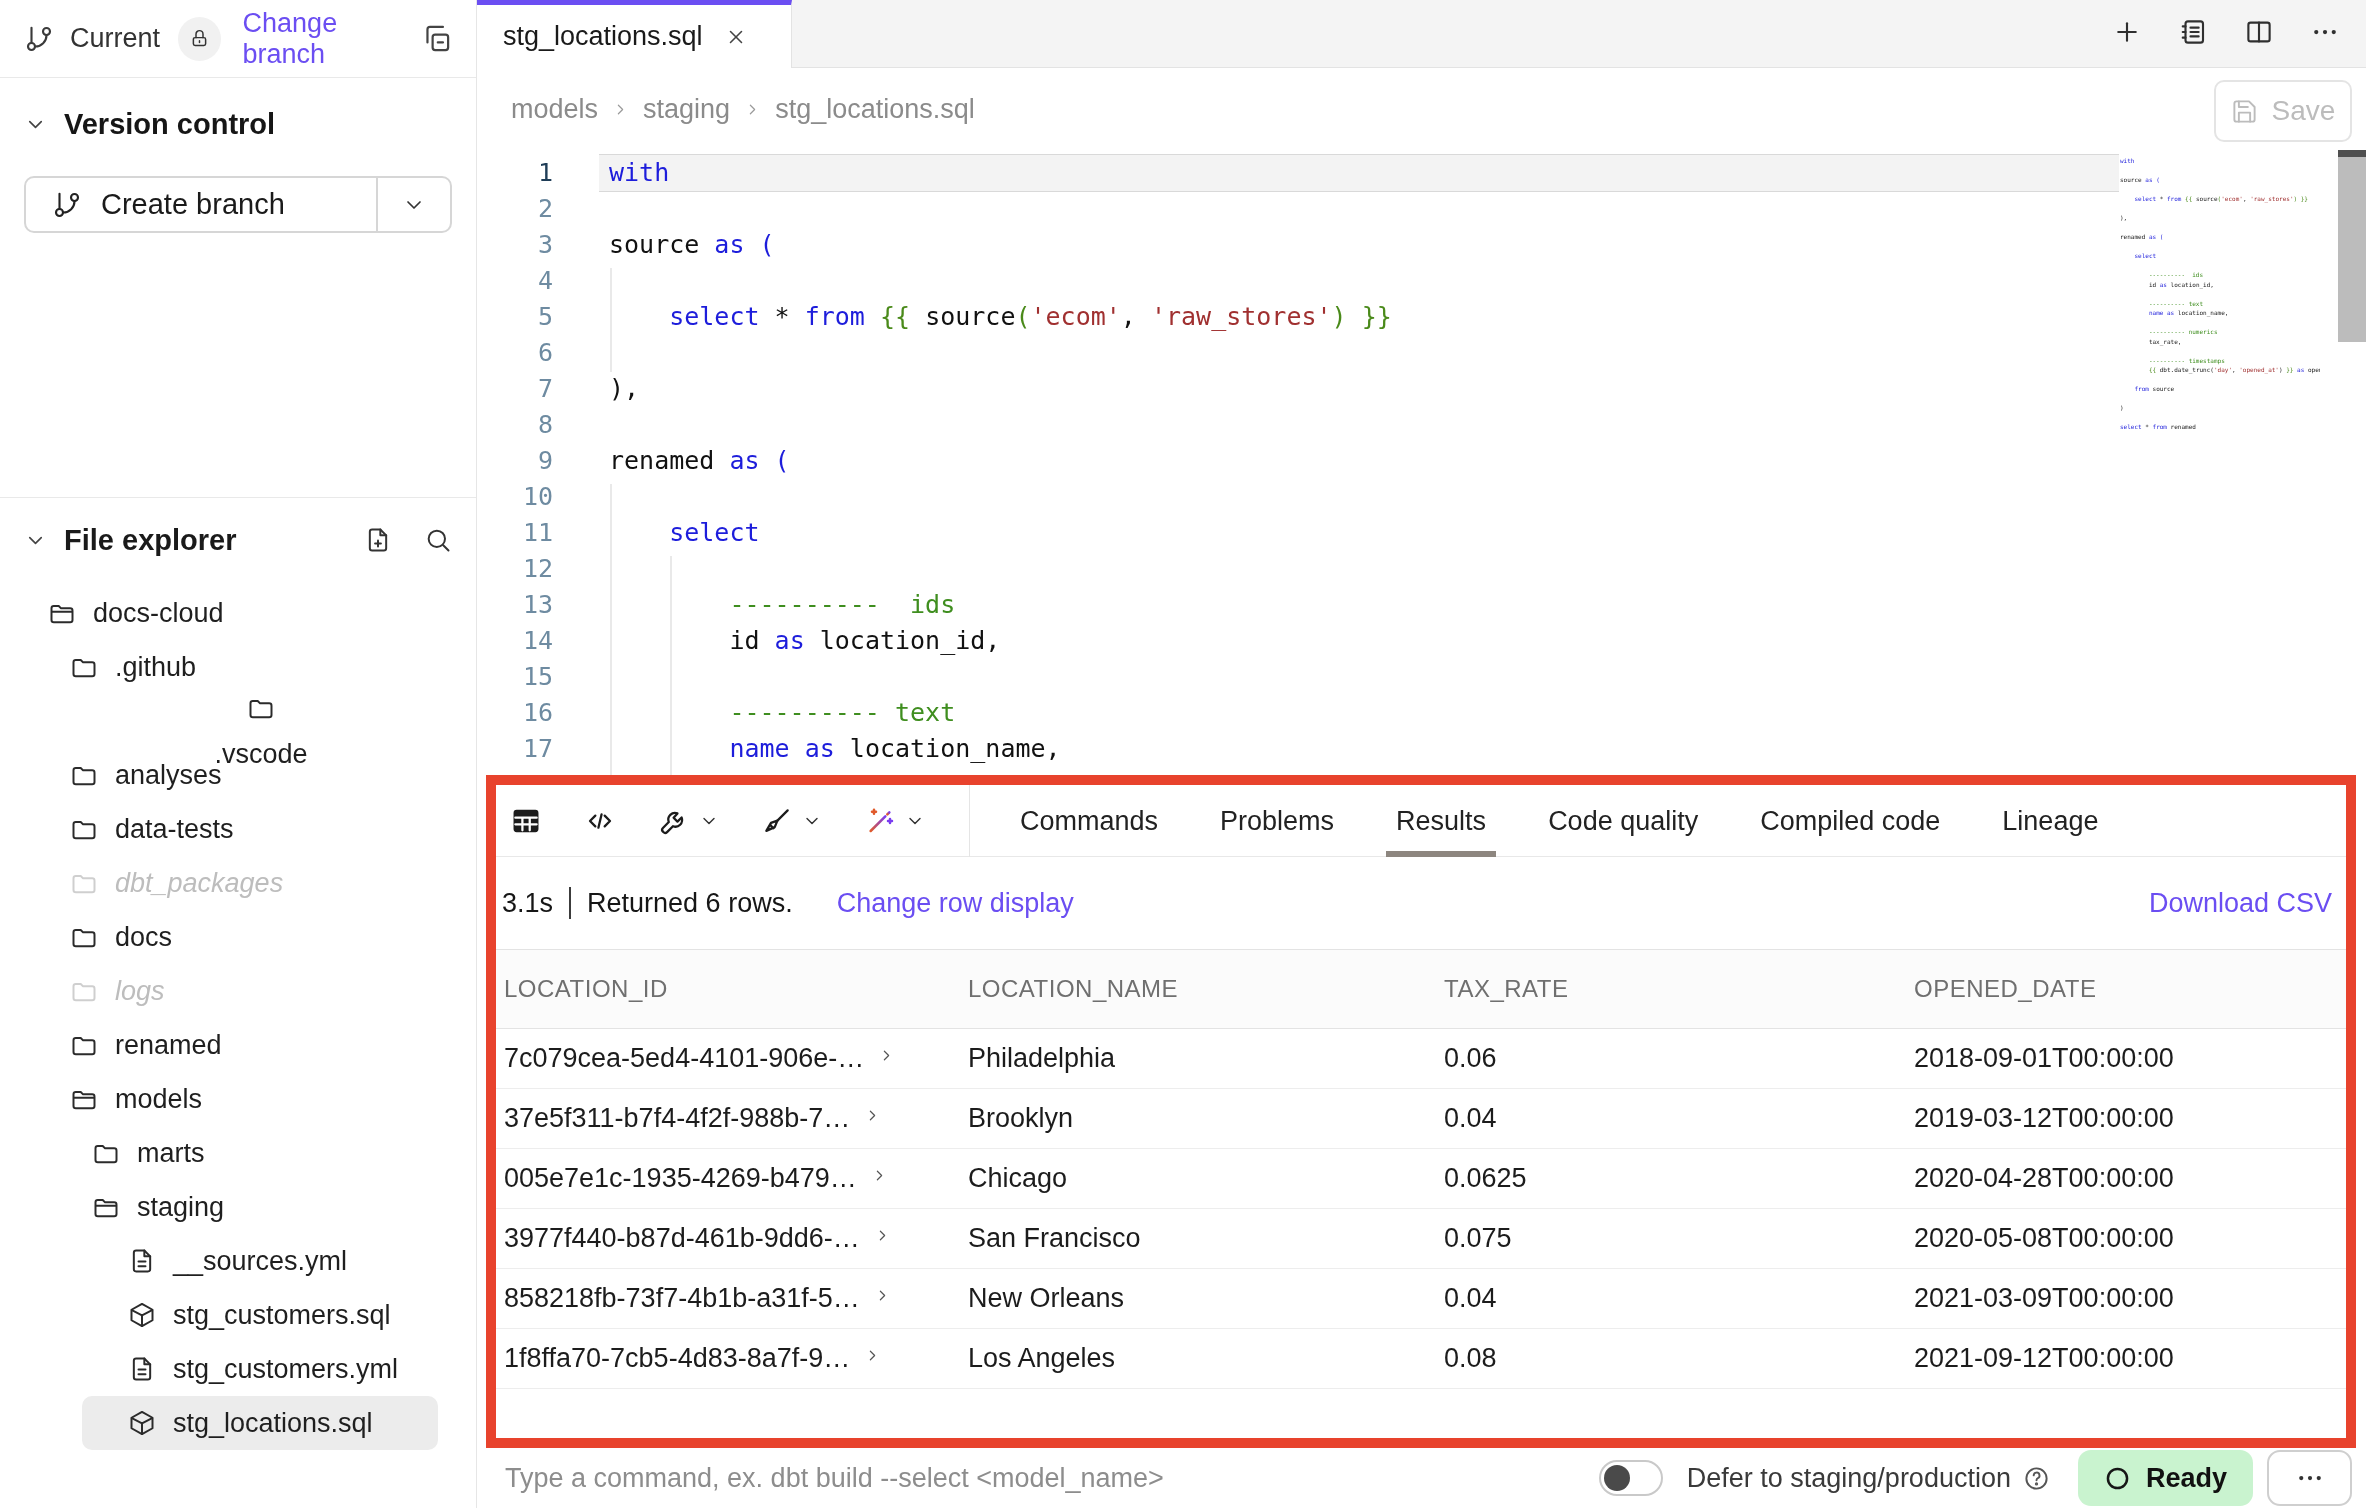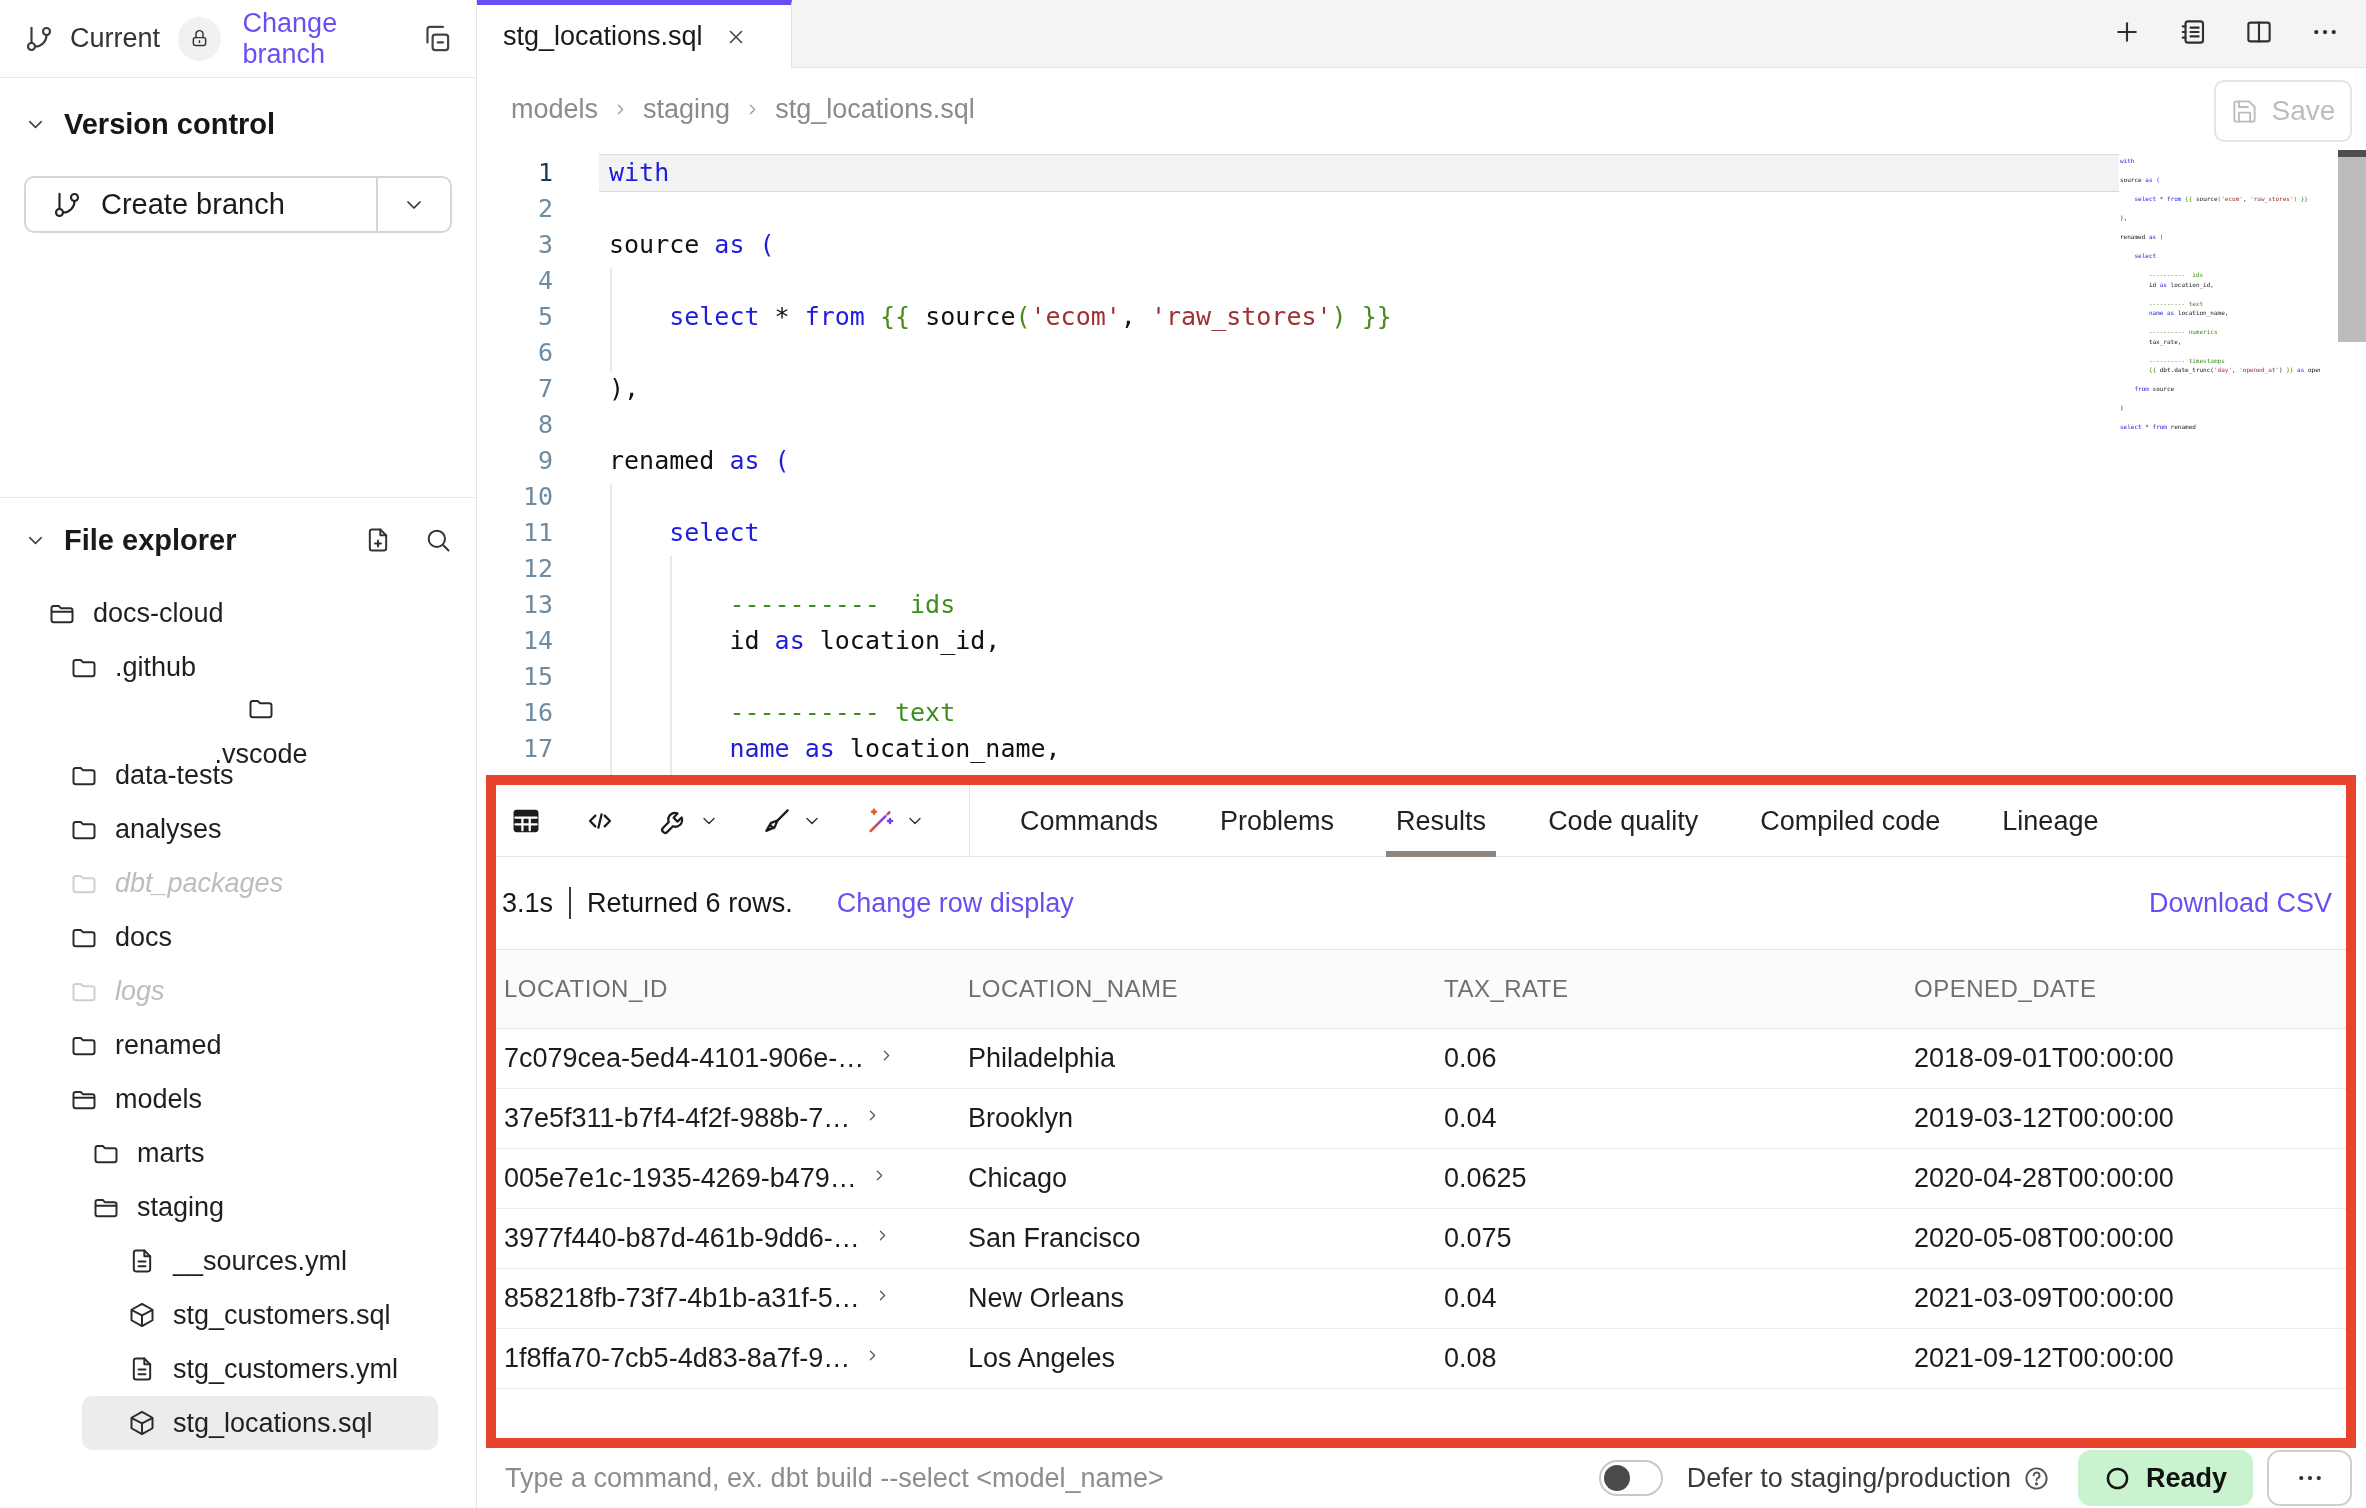--- a/index.html
+++ b/index.html
@@ -254,29 +254,29 @@
               </svg>
             </span>
             <span>.vscode</span>
           </div>
           <div class="tree-item" style="padding-left: 46px;">
             <span class="icon">
               <svg viewBox="0 0 24 24" fill="none" stroke="currentColor" stroke-width="1.7" stroke-linecap="round" stroke-linejoin="round">
                 <path d="M3 8a2 2 0 0 1 2-2h4.2l2 2H19a2 2 0 0 1 2 2v8a2 2 0 0 1-2 2H5a2 2 0 0 1-2-2z"></path>
               </svg>
             </span>
+            <span>analyses</span>
+          </div>
+          <div class="tree-item" style="padding-left: 46px;">
+            <span class="icon">
+              <svg viewBox="0 0 24 24" fill="none" stroke="currentColor" stroke-width="1.7" stroke-linecap="round" stroke-linejoin="round">
+                <path d="M3 8a2 2 0 0 1 2-2h4.2l2 2H19a2 2 0 0 1 2 2v8a2 2 0 0 1-2 2H5a2 2 0 0 1-2-2z"></path>
+              </svg>
+            </span>
             <span>data-tests</span>
-          </div>
-          <div class="tree-item" style="padding-left: 46px;">
-            <span class="icon">
-              <svg viewBox="0 0 24 24" fill="none" stroke="currentColor" stroke-width="1.7" stroke-linecap="round" stroke-linejoin="round">
-                <path d="M3 8a2 2 0 0 1 2-2h4.2l2 2H19a2 2 0 0 1 2 2v8a2 2 0 0 1-2 2H5a2 2 0 0 1-2-2z"></path>
-              </svg>
-            </span>
-            <span>analyses</span>
           </div>
           <div class="tree-item muted" style="padding-left: 46px;">
             <span class="icon">
               <svg viewBox="0 0 24 24" fill="none" stroke="currentColor" stroke-width="1.7" stroke-linecap="round" stroke-linejoin="round">
                 <path d="M3 8a2 2 0 0 1 2-2h4.2l2 2H19a2 2 0 0 1 2 2v8a2 2 0 0 1-2 2H5a2 2 0 0 1-2-2z"></path>
               </svg>
             </span>
             <span>dbt_packages</span>
           </div>
           <div class="tree-item" style="padding-left: 46px;">

